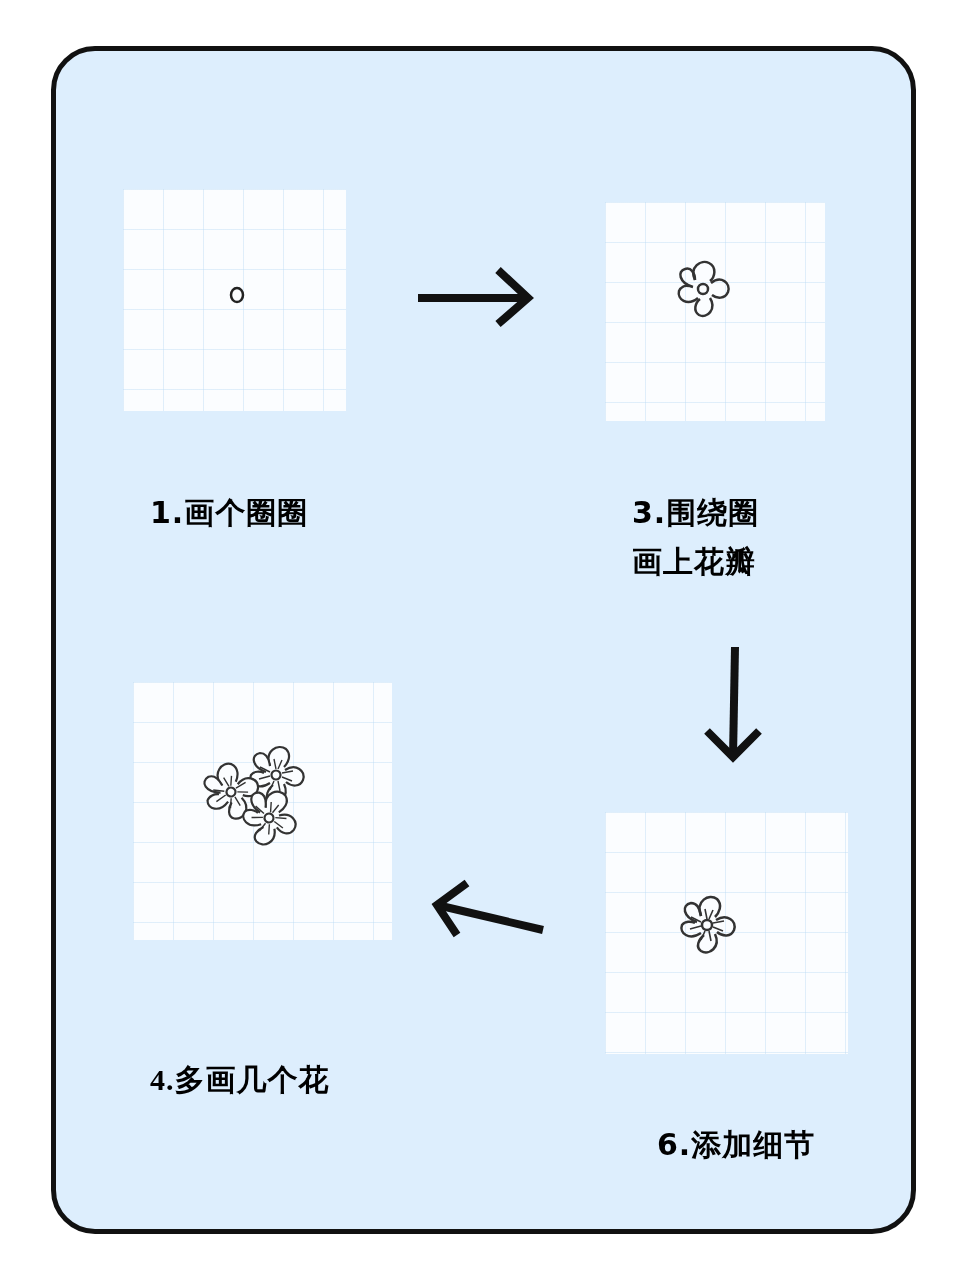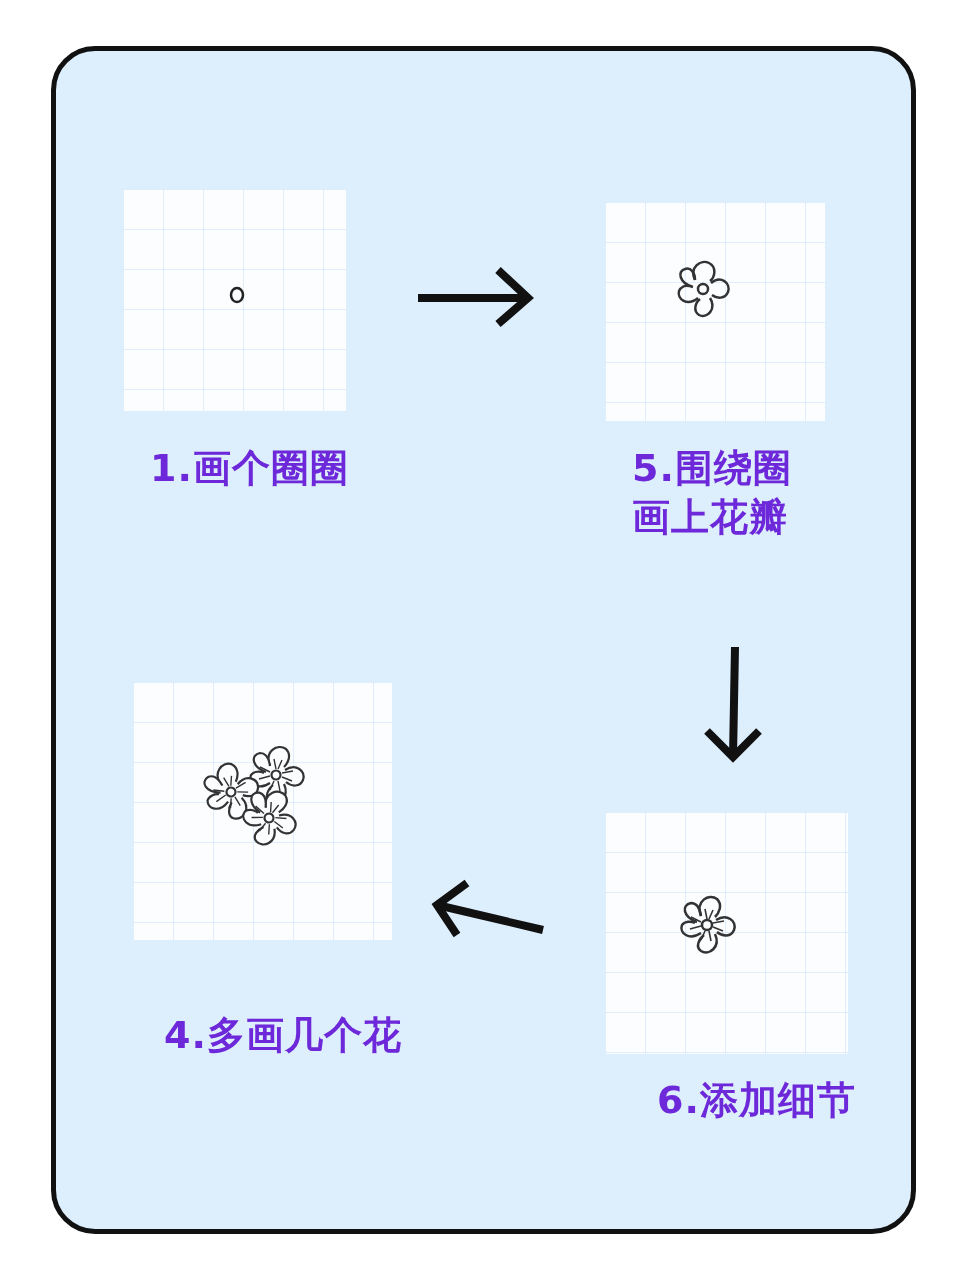--- a/index.html
+++ b/index.html
@@ -15,22 +15,22 @@
   }
   .panel {
     position: absolute; background-color: #fbfdff;
     background-image:
       linear-gradient(to right, rgba(190,220,245,0.45) 1px, transparent 1px),
       linear-gradient(to bottom, rgba(190,220,245,0.45) 1px, transparent 1px);
     background-size: 40px 40px;
   }
   .panel svg { position: absolute; left: 0; top: 0; width: 100%; height: 100%; }
   .label {
-    position: absolute; font-weight: bold; font-size: 38px; color: #6d28d9;
-    line-height: 50px; white-space: nowrap; letter-spacing: 1px;
+    position: absolute; font-weight: bold; font-size: 30px; color: #000000;
+    line-height: 50px; white-space: nowrap; letter-spacing: 1px; margin-top: 45px;
   }
   .arrow { position: absolute; }
 </style>
 </head>
 <body>
 
 <div class="card"></div>
 
 <div class="panel" style="left:123px; top:189px; width:223px; height:222px;">
   <svg viewBox="0 0 223 222">
@@ -49,21 +49,21 @@
     <g transform="translate(98,87)" fill="none" stroke="#333" stroke-width="2.5">
       <path d="M-8,-9 C-14,-22 -2,-30 6,-26 C14,-22 12,-12 7,-8"></path>
       <path d="M8,-6 C18,-14 28,-6 25,3 C22,10 14,10 9,6"></path>
       <path d="M7,9 C14,20 4,30 -4,26 C-10,22 -8,14 -3,10"></path>
       <path d="M-5,9 C-16,18 -26,10 -24,2 C-22,-2 -18,-4 -14,-3"></path>
       <path d="M-10,-2 C-24,-6 -26,-18 -18,-20 C-12,-22 -8,-16 -8,-9"></path>
       <circle cx="0" cy="0" r="5"></circle>
     </g>
   </svg>
 </div>
-<div class="label" style="left:632px; top:443px;">5.围绕圈</div>
+<div class="label" style="left:632px; top:443px;">3.围绕圈</div>
 <div class="label" style="left:632px; top:492px;">画上花瓣</div>
 
 <svg class="arrow" style="left:695px; top:645px;" width="80" height="125" viewBox="0 0 80 125">
   <path d="M40 2 L38 112" stroke="#111" stroke-width="8" fill="none"></path>
   <path d="M12 86 L38 112 L64 86" stroke="#111" stroke-width="8" fill="none"></path>
 </svg>
 
 <div class="panel" style="left:605px; top:812px; width:243px; height:242px;">
   <svg viewBox="0 0 243 242">
     <g transform="translate(102,113)" fill="none" stroke="#333" stroke-width="2.5">
@@ -97,13 +97,13 @@
         <path d="M0,-6 L-2,-16 M2,-6 L6,-15 M6,-2 L17,-4 M6,2 L16,6 M2,6 L4,16 M-2,6 L-6,15 M-6,1 L-17,4 M-6,-3 L-16,-8" stroke-width="1.4"></path>
       </g>
     </defs>
     <g fill="#fbfdff" stroke="#333" stroke-width="2.2">
       <use href="#fl" transform="translate(143,93)"></use>
       <use href="#fl" transform="translate(98,110) rotate(-20)"></use>
       <use href="#fl" transform="translate(136,136) rotate(15)"></use>
     </g>
   </svg>
 </div>
-<div class="label" style="left:164px; top:1010px;">4.多画几个花</div>
+<div class="label" style="left:150px; top:1010px;font-family:Liberation Serif, serif;">4.多画几个花</div>
 
 </body></html>

